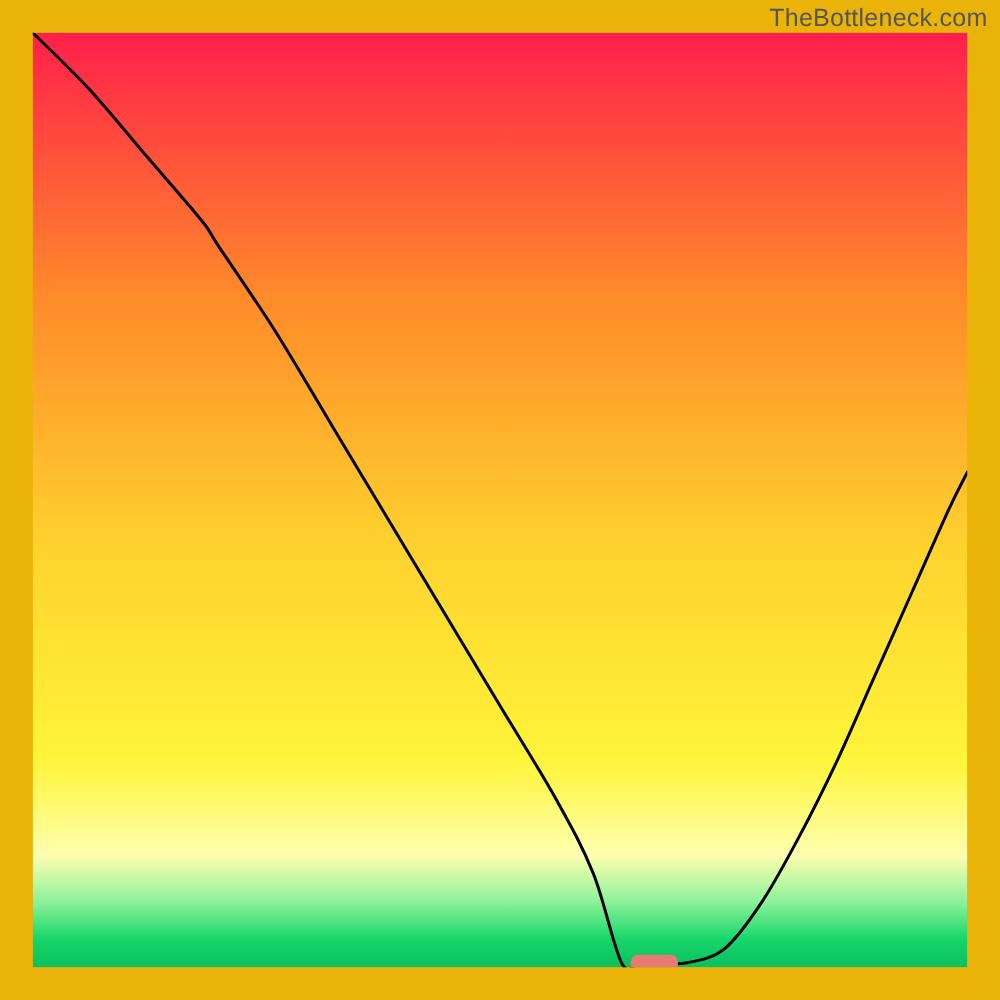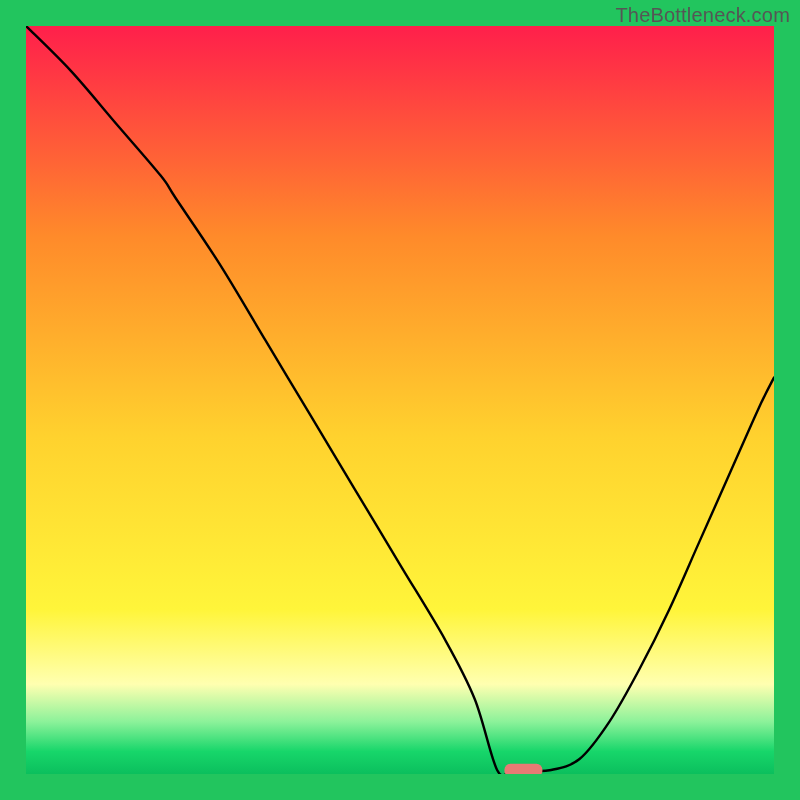--- a/index.html
+++ b/index.html
@@ -8,21 +8,21 @@
     width: 800px;
     height: 800px;
     background: #000;
     overflow: hidden;
     font-family: Arial, Helvetica, sans-serif;
   }
   .frame {
     position: relative;
     width: 800px;
     height: 800px;
-    background: #22c55e;
+    background: #eab308;
   }
   .watermark {
     position: absolute;
     top: 4px;
     right: 10px;
     color: #555;
     font-size: 20px;
     font-weight: 500;
     letter-spacing: 0.2px;
     z-index: 20;

